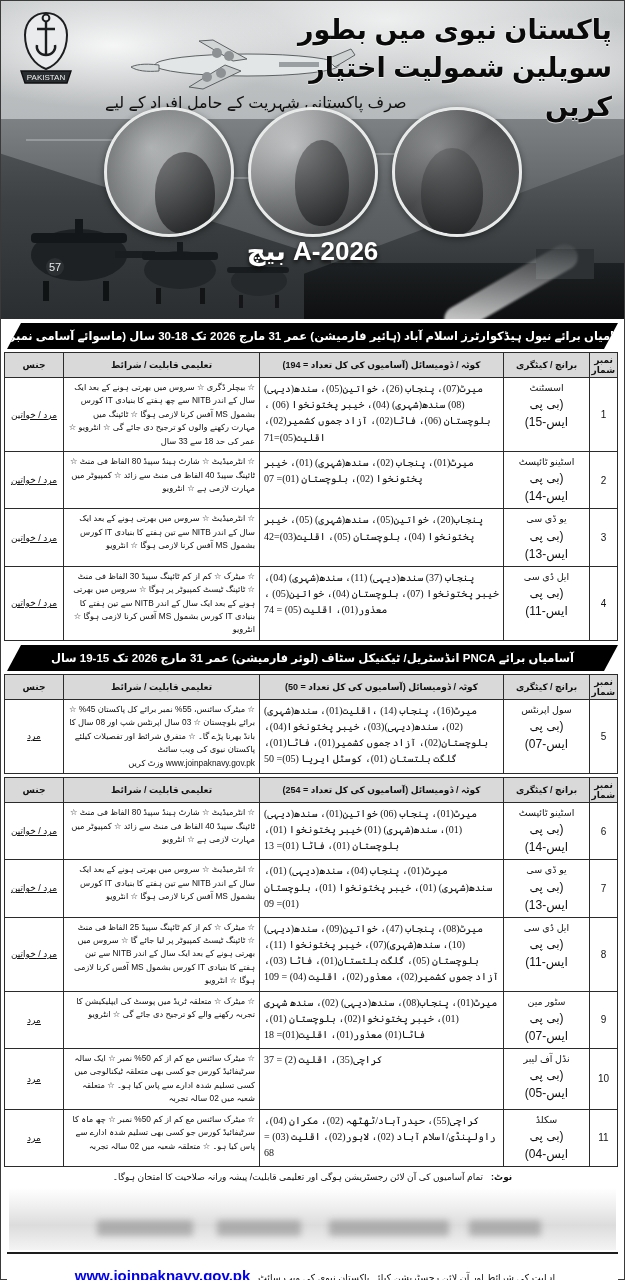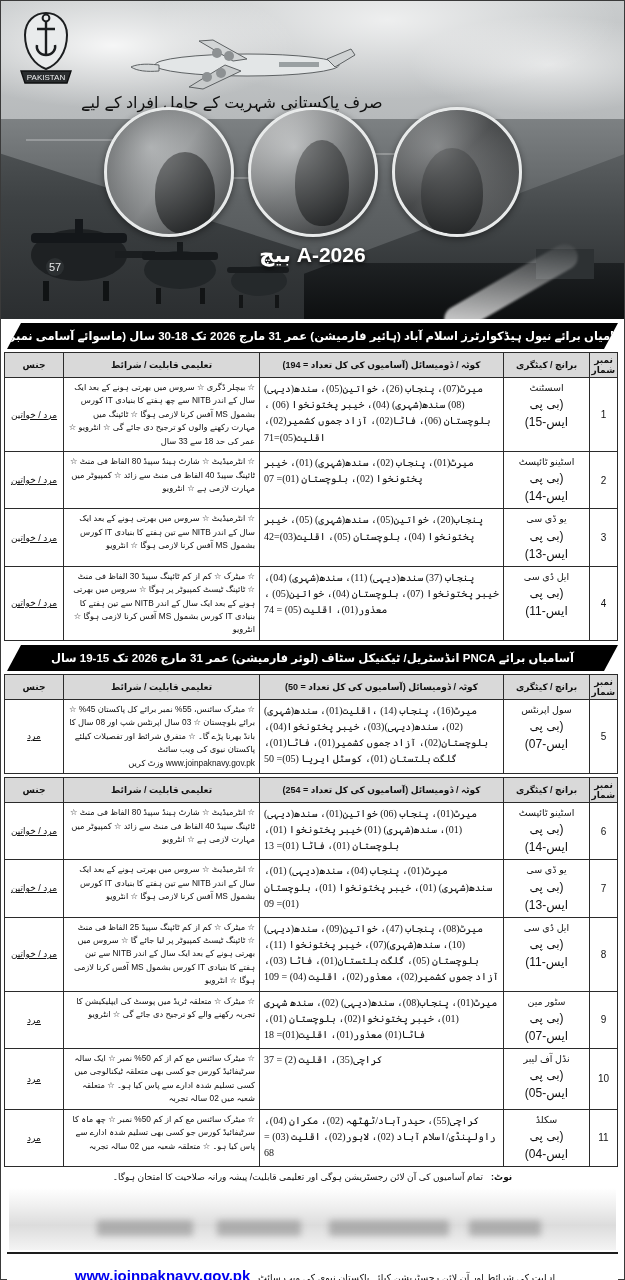--- a/index.html
+++ b/index.html
@@ -57,21 +57,21 @@
     clip-path:polygon(0 22%,100% 72%,100% 100%,0 100%);}
   .panel-right{position:absolute;right:0;bottom:0;width:320px;height:206px;z-index:4;
     background:linear-gradient(180deg,#6a6e70 0%,#44484a 50%,#25282a 100%);
     clip-path:polygon(100% 20%,0 78%,0 100%,100% 100%);}
   .heli{position:absolute;bottom:6px;z-index:5;}
   .missile-smoke{position:absolute;z-index:5;
     background:linear-gradient(35deg,rgba(255,255,255,.9),rgba(255,255,255,0));
     filter:blur(1px);}
 
   .batch{position:absolute;left:50%;transform:translateX(-50%);bottom:52px;z-index:10;
-         color:#fff;font-weight:bold;font-size:21px;direction:rtl;
+         color:#fff;font-weight:bold;font-size:26px;direction:rtl;
          text-shadow:0 2px 4px rgba(0,0,0,.85);white-space:nowrap;}
   .batch .num{font-family:"Liberation Sans",sans-serif;}
 
   
   .banner{position:relative;margin:4px 6px 0 6px;height:26px;background:#000;
     color:#fff;display:flex;align-items:center;justify-content:center;
     clip-path:polygon(14px 0,100% 0,calc(100% - 14px) 100%,0 100%);}
   .banner span{font-size:11.5px;font-weight:bold;direction:rtl;white-space:nowrap;
                letter-spacing:.1px;}
 
@@ -154,21 +154,25 @@
       <path d="M198 30 L222 20 L226 26 L206 38 Z" fill="#cfd2d3" stroke="#5d6163" stroke-width="1"></path>
       <path d="M96 36 L60 58 L74 60 L112 42 Z" fill="#c8cbcc" stroke="#5d6163" stroke-width="1"></path>
       <path d="M104 32 L70 12 L84 11 L118 30 Z" fill="#d2d5d6" stroke="#5d6163" stroke-width="1"></path>
       <circle cx="78" cy="48" r="5" fill="#8d9193"></circle>
         <circle cx="92" cy="44" r="5" fill="#8d9193"></circle>
       <circle cx="88" cy="24" r="5" fill="#8d9193"></circle>
         <circle cx="100" cy="27" r="5" fill="#8d9193"></circle>
       <rect x="150" y="33" width="40" height="5" fill="#9aa0a2"></rect>
     </svg>
 
-    <div style="position:absolute;top:92px;left:0;right:12px;text-align:left;padding-left:80px;z-index:7;">
+    <div class="headline">
+      <span class="l">پاکستان نیوی میں بطور</span>
+      <span class="l">سویلین شمولیت اختیار کریں</span>
+    </div>
+    <div style="position:absolute;top:92px;left:0;right:12px;text-align:left;padding-left:104px;z-index:7;">
       <span class="sub">صرف پاکستانی شہریت کے حامل افراد کے لیے</span>
     </div>
 
     <div class="panel-left">
       <svg class="heli" style="left:6px;width:150px;height:120px;" viewBox="0 0 150 120">
         <ellipse cx="72" cy="62" rx="48" ry="26" fill="#1e2123"></ellipse>
         <rect x="24" y="40" width="96" height="10" rx="4" fill="#14171a"></rect>
         <rect x="68" y="26" width="8" height="18" fill="#14171a"></rect>
         <rect x="108" y="58" width="40" height="7" fill="#1a1d1f"></rect>
         <circle cx="48" cy="74" r="9" fill="#2b2f31"></circle>

